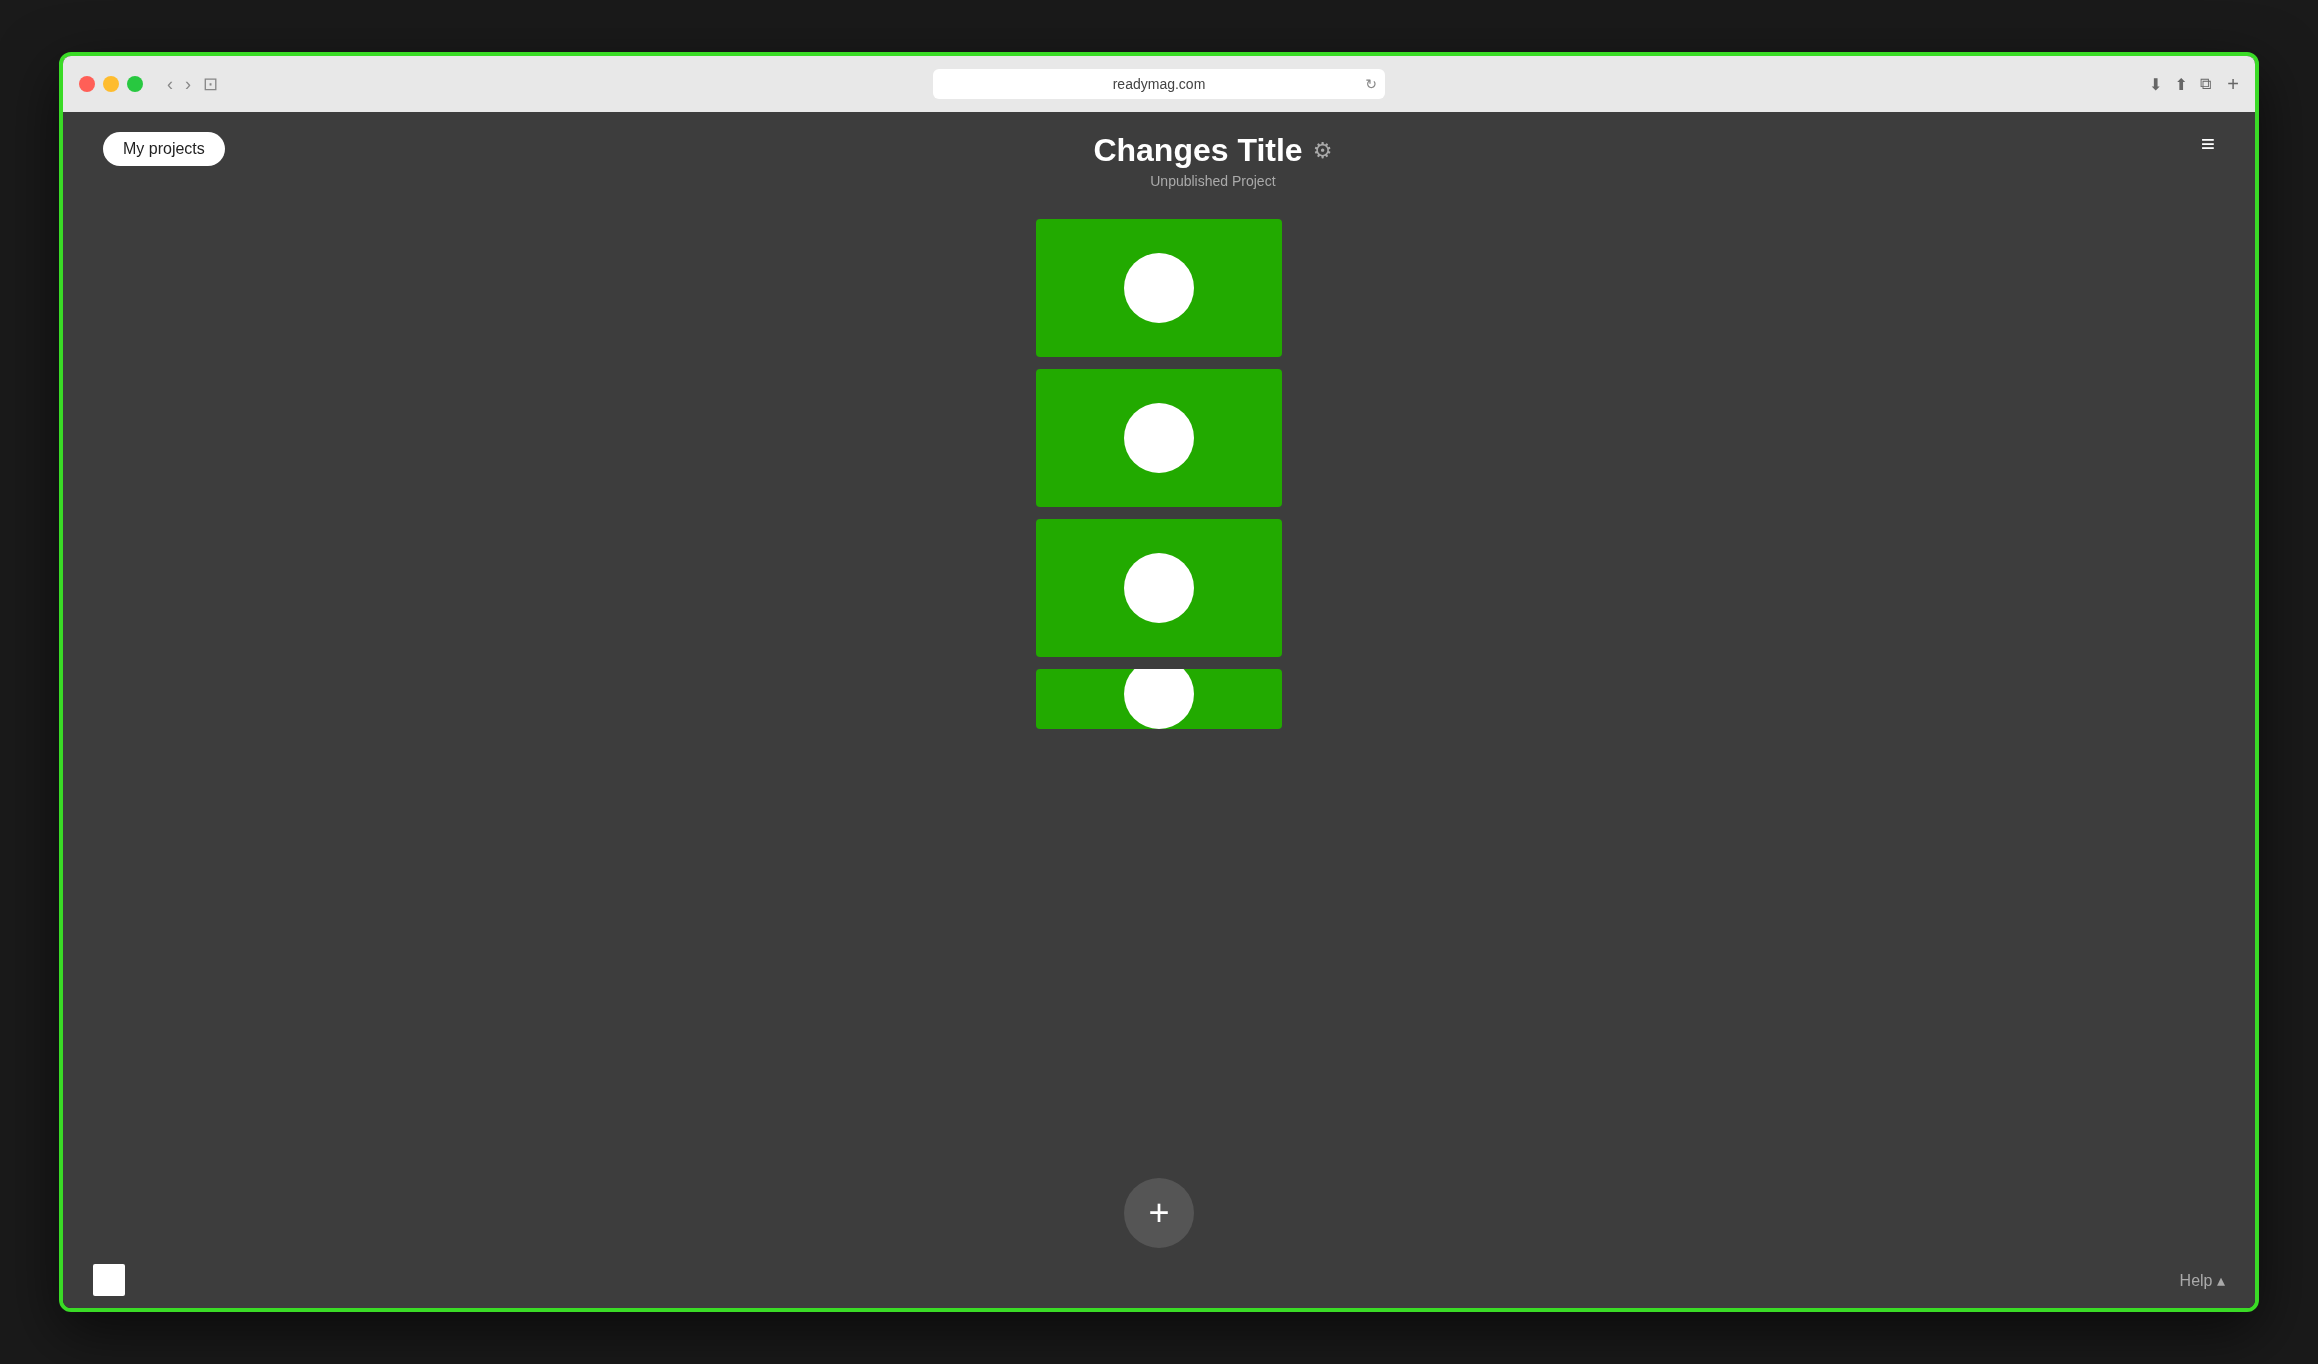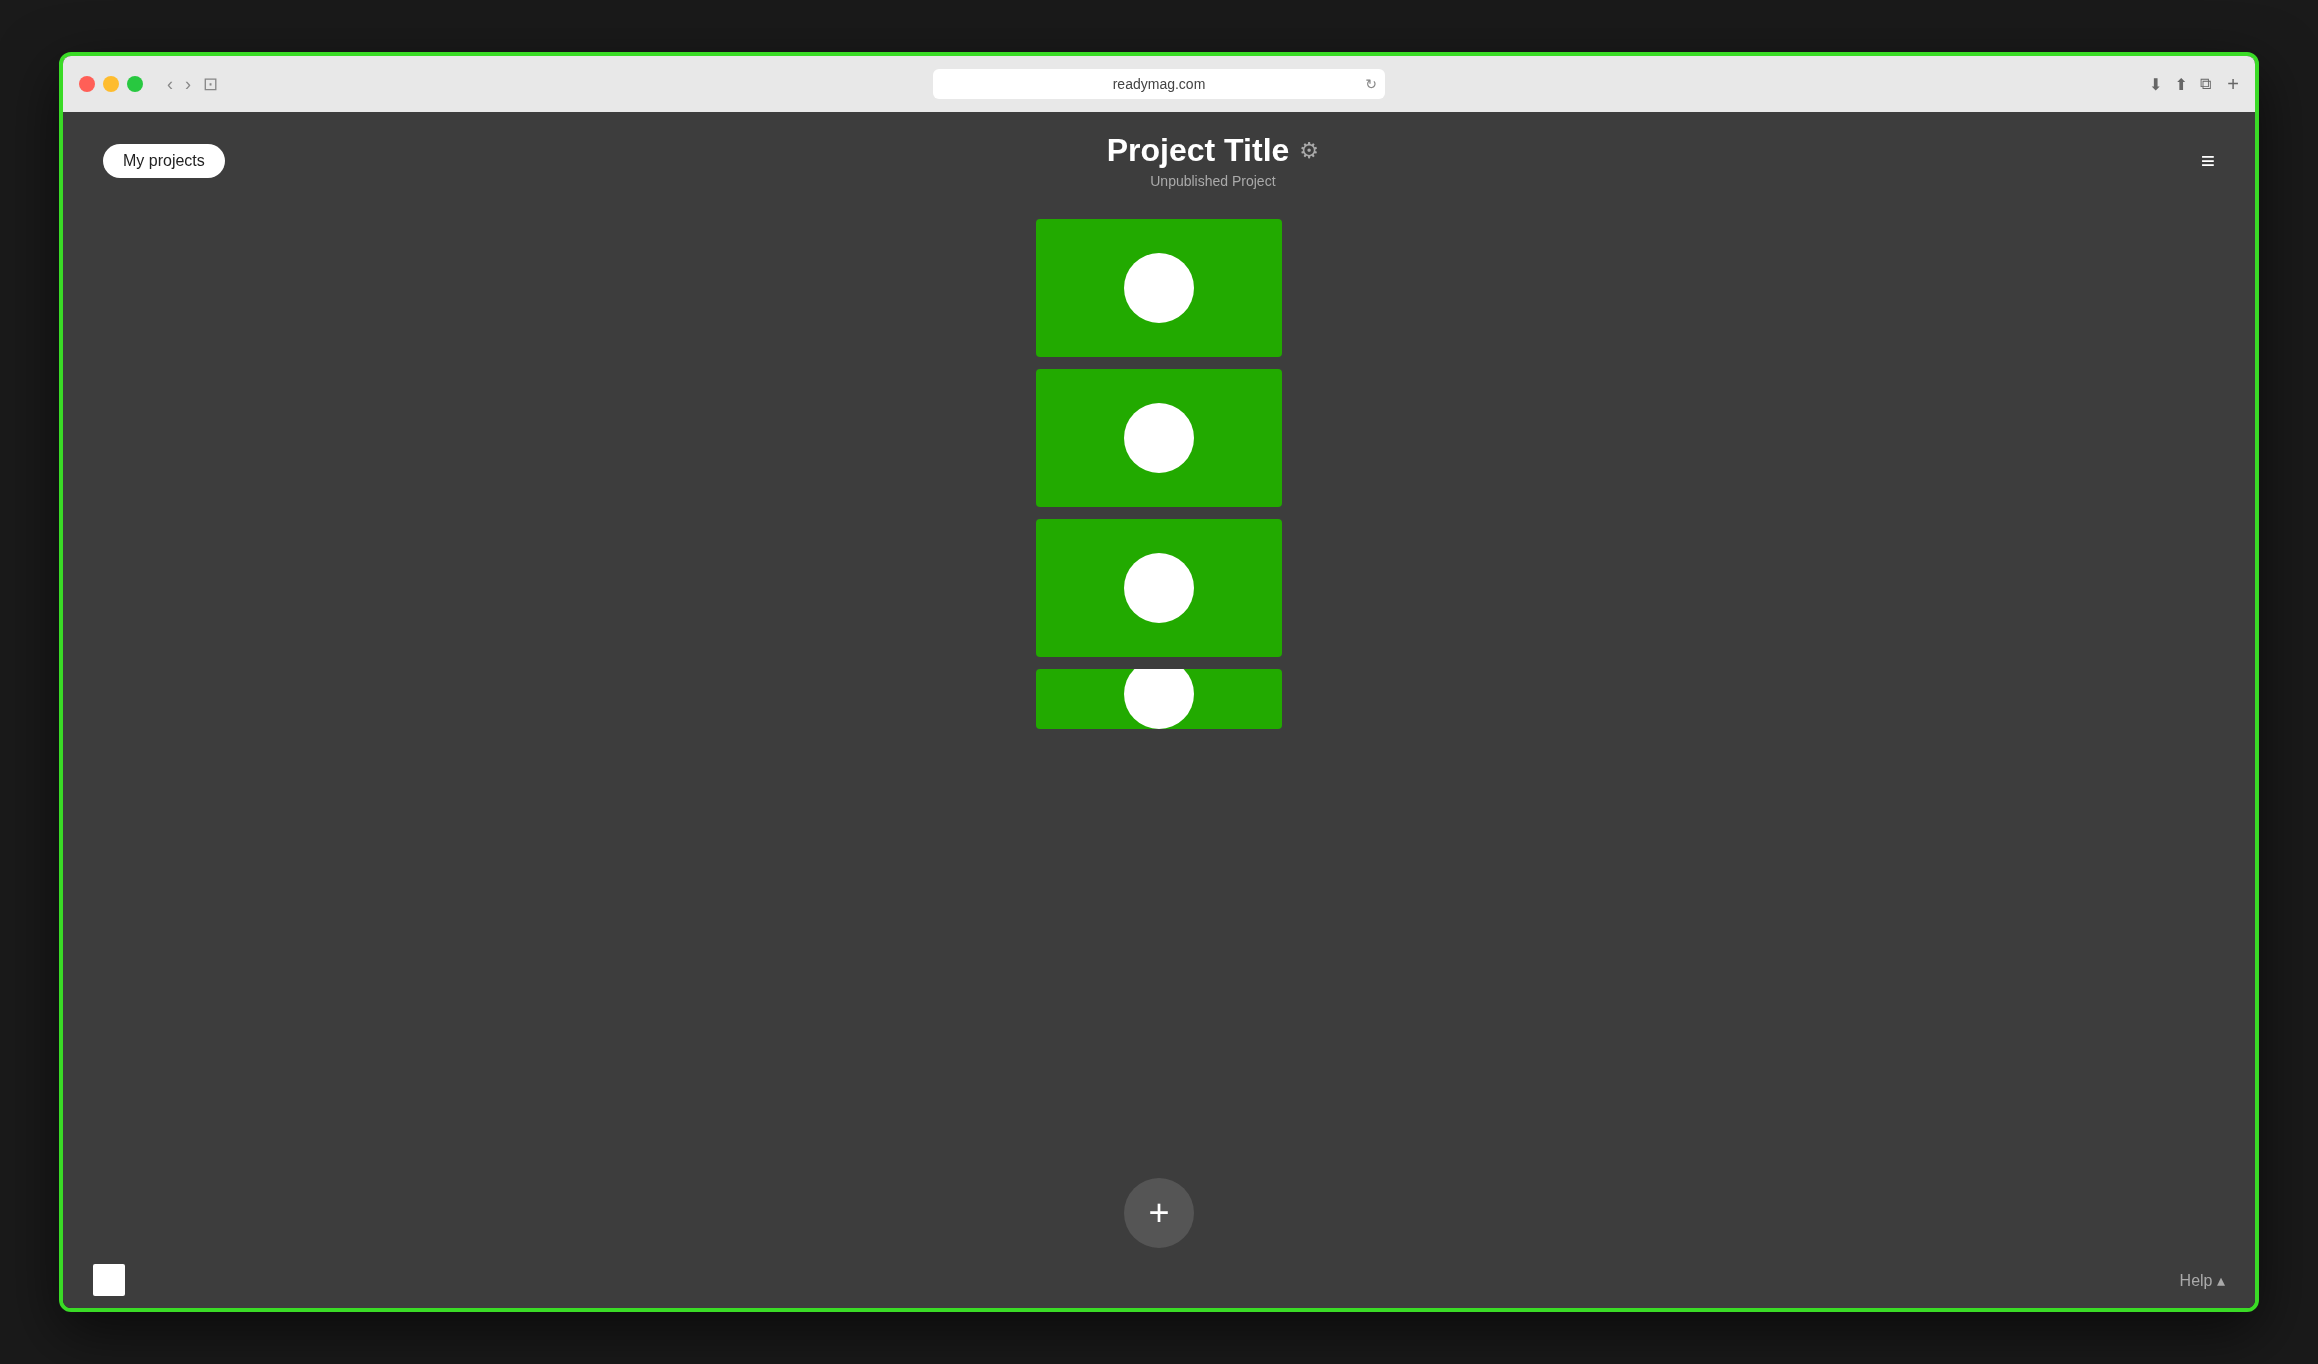--- a/index.html
+++ b/index.html
@@ -121,21 +121,21 @@
       flex: 1;
       display: flex;
       flex-direction: column;
       position: relative;
       overflow: hidden;
     }
 
     
     .app-header {
       display: flex;
-      align-items: center;
+      align-items: flex-start;
       justify-content: space-between;
       padding: 20px 40px;
       flex-shrink: 0;
     }
 
     .my-projects-btn {
       background: #fff;
       border: none;
       border-radius: 20px;
       padding: 8px 20px;
@@ -320,21 +320,21 @@
     </div>
   </div>
 
   <div class="app-area">
 
     <div class="app-header">
       <button class="my-projects-btn">My projects</button>
 
       <div class="project-title-area">
         <div class="project-title-row">
-          <span class="project-title-text">Project Title</span>
+          <span class="project-title-text">Changes Title</span>
           <span class="settings-icon">⚙</span>
         </div>
         <div class="unpublished-label">Unpublished Project</div>
       </div>
 
       <button class="hamburger-btn">≡</button>
     </div>
 
     <div class="main-content">
 

